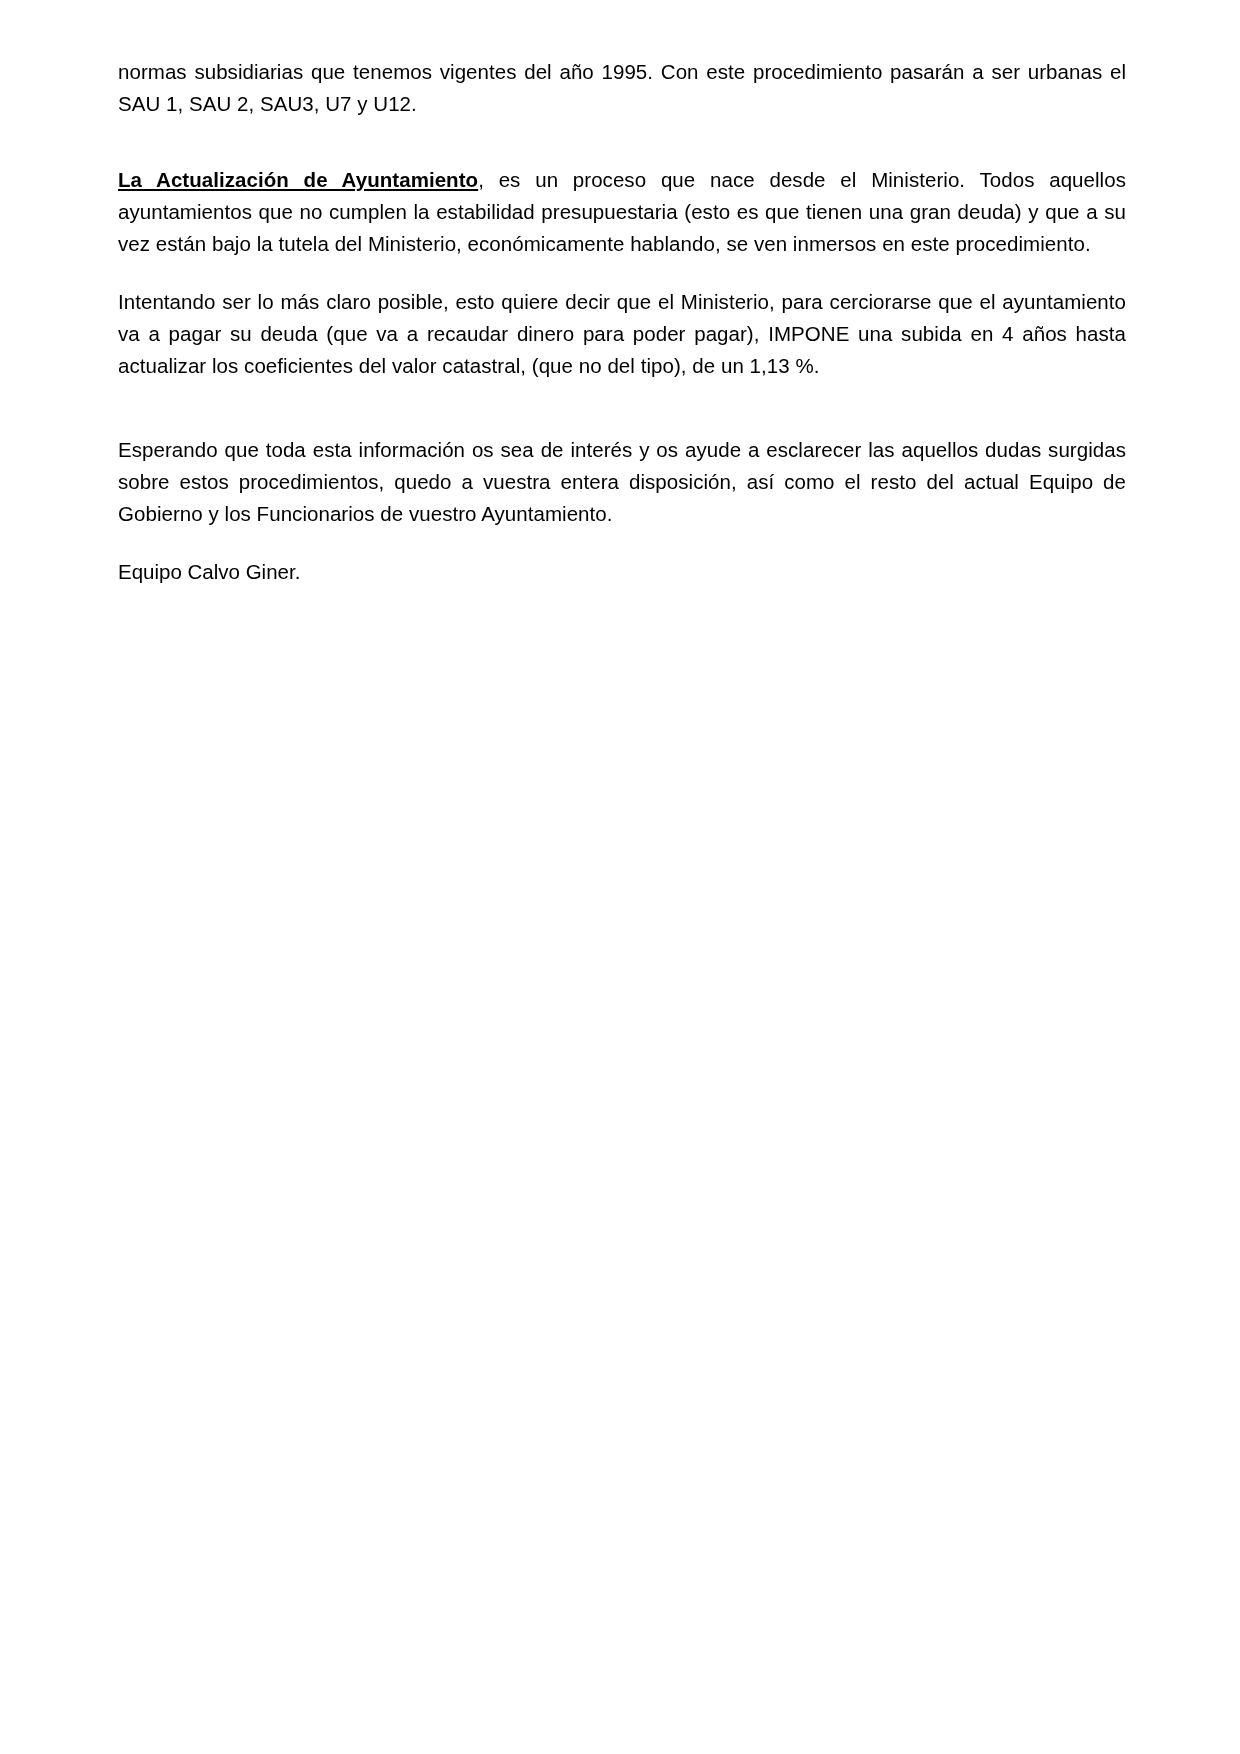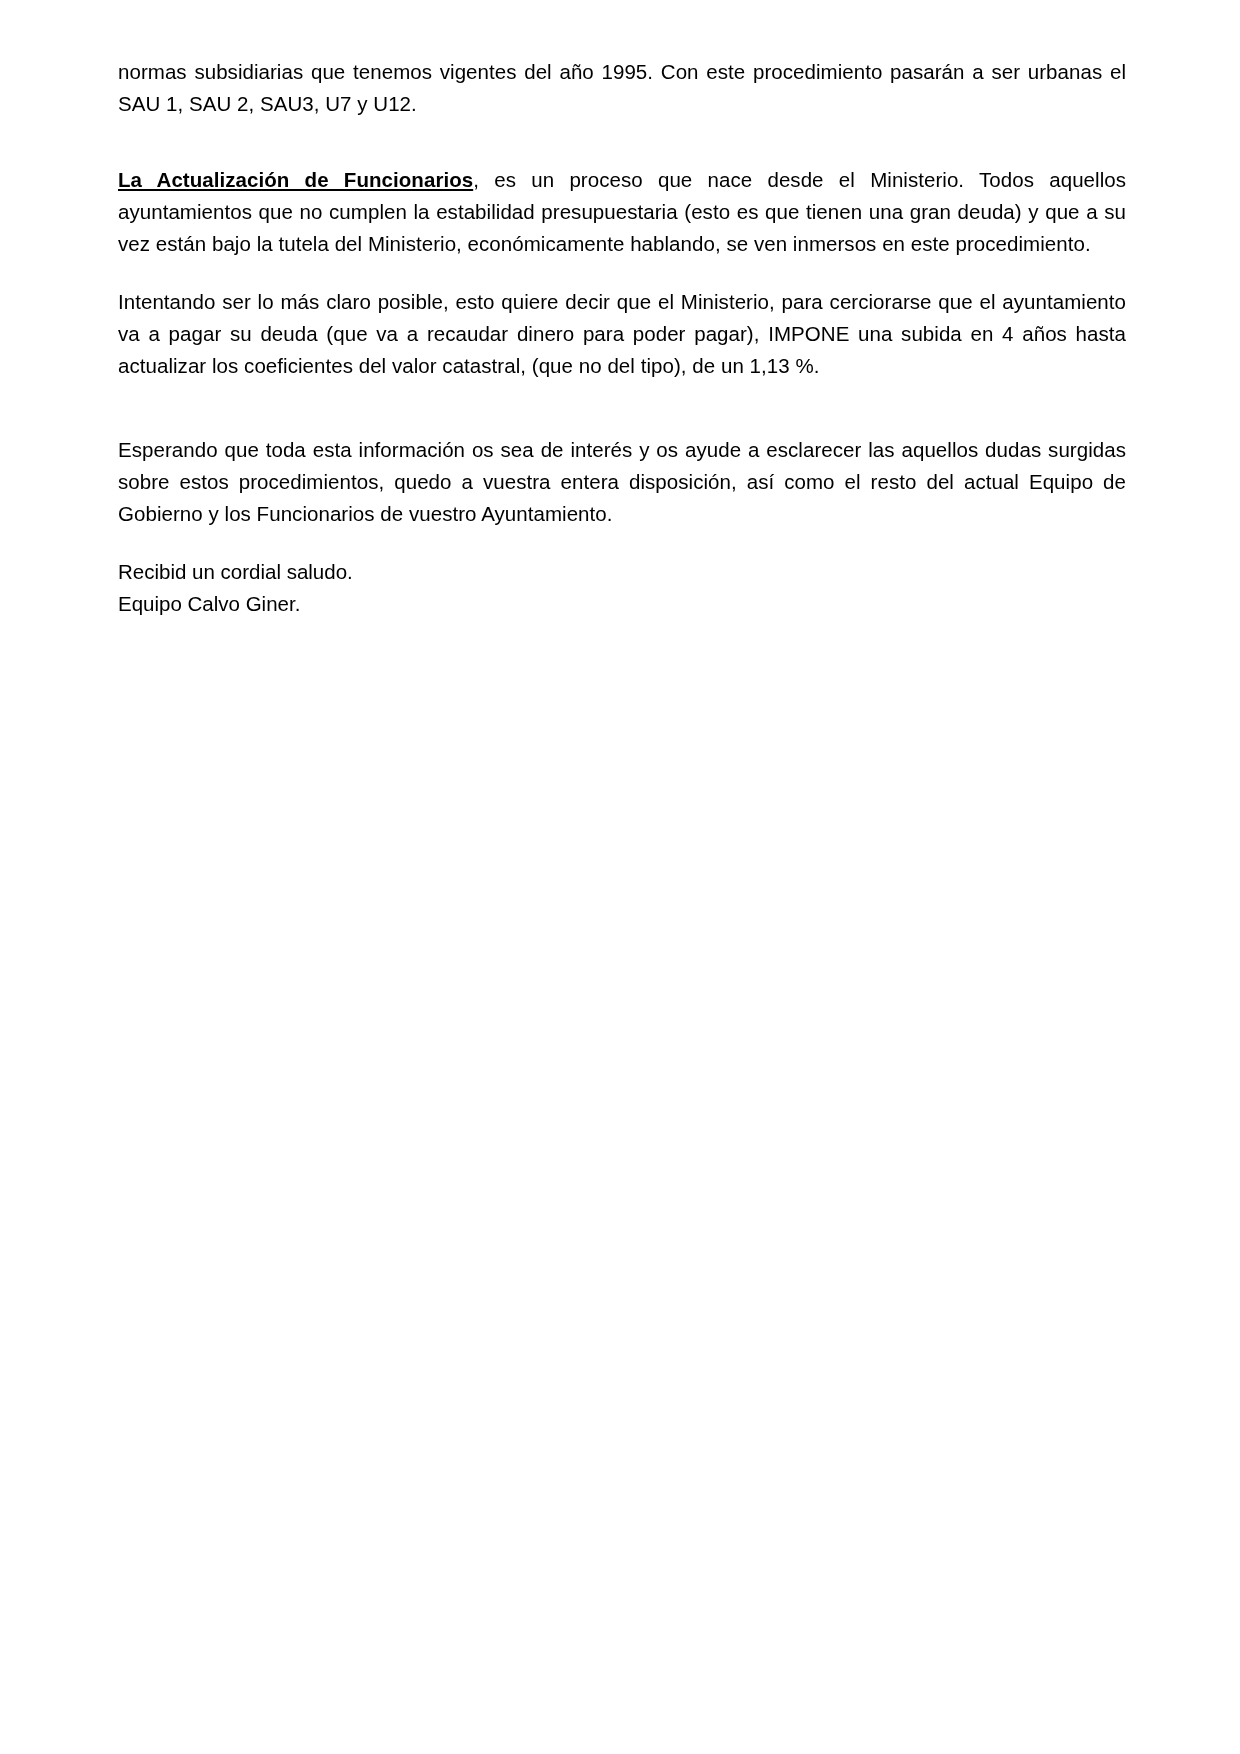--- a/index.html
+++ b/index.html
@@ -46,32 +46,31 @@
 </head>
 <body>
 
 <div class="page">
   <div class="doc-body">
 
     <p class="para">normas subsidiarias que tenemos vigentes del año 1995. Con este procedimiento pasarán a ser urbanas el SAU 1, SAU 2, SAU3, U7 y U12.</p>
 
     <div class="gap-md"></div>
 
-    <p class="para"><span class="lead-heading">La Actualización de Funcionarios</span><span>, es un proceso que nace desde el Ministerio. Todos aquellos ayuntamientos que no cumplen la estabilidad presupuestaria (esto es que tienen una gran deuda) y que a su vez están bajo la tutela del Ministerio, económicamente hablando, se ven inmersos en este procedimiento.</span></p>
+    <p class="para"><span class="lead-heading">La Actualización de Ayuntamiento</span><span>, es un proceso que nace desde el Ministerio. Todos aquellos ayuntamientos que no cumplen la estabilidad presupuestaria (esto es que tienen una gran deuda) y que a su vez están bajo la tutela del Ministerio, económicamente hablando, se ven inmersos en este procedimiento.</span></p>
 
     <div class="gap-sm"></div>
 
     <p class="para">Intentando ser lo más claro posible, esto quiere decir que el Ministerio, para cerciorarse que el ayuntamiento va a pagar su deuda (que va a  recaudar  dinero para poder pagar), IMPONE una subida en 4 años hasta actualizar los coeficientes del valor catastral, (que no del tipo), de un 1,13 %.</p>
 
     <div class="gap-sm"></div>
 
 
     <div class="gap-sm"></div>
 
     <p class="para">Esperando que toda esta información os sea de interés y os ayude a esclarecer las aquellos dudas surgidas sobre estos procedimientos, quedo a vuestra entera disposición, así como el resto del actual Equipo de Gobierno y los Funcionarios de vuestro Ayuntamiento.</p>
 
     <div class="gap-sm"></div>
 
-    <p class="sign-block">Recibid un cordial saludo.</p>
     <p class="sign-block">Equipo Calvo Giner.</p>
 
   </div>
 </div>
 
 </body></html>

